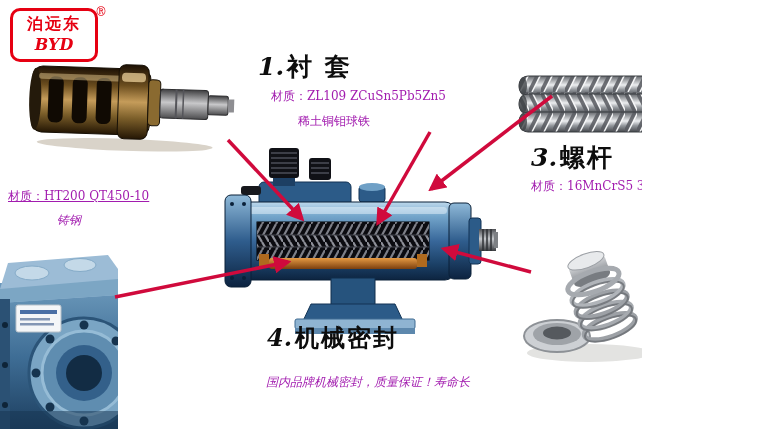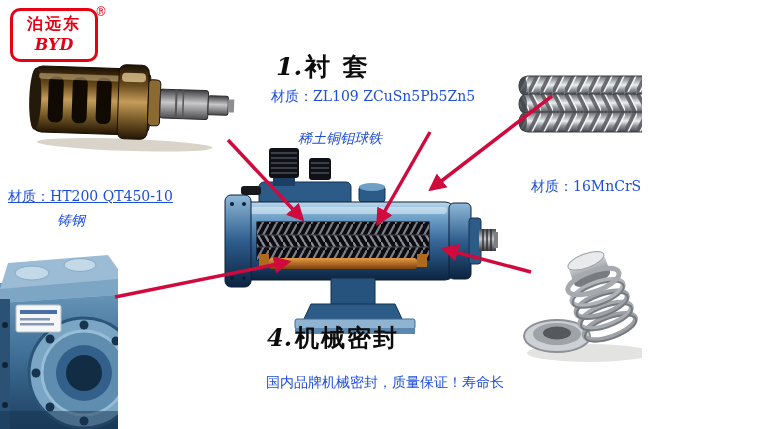--- a/index.html
+++ b/index.html
@@ -2,21 +2,21 @@
 <html><head>
 <meta charset="utf-8">
 <style>
   html,body{margin:0;padding:0;background:#fff;}
   .canvas{position:relative;width:642px;height:429px;background:#ffffff;overflow:hidden;
           font-family:"DejaVu Serif","Liberation Serif",serif;color:#111;}
   .photo{position:absolute;z-index:1;}
   .txt{position:absolute;z-index:3;white-space:nowrap;}
   .callout-title{font-size:25px;font-weight:bold;letter-spacing:2px;color:#0d0d0d;}
   .callout-title .num{font-style:italic;letter-spacing:0;margin-right:3px;}
-  .material{font-size:14px;color:#1d4ed8;}
+  .material{font-size:12px;color:#a21caf;}
   .logo{position:absolute;left:10px;top:8px;width:82px;height:48px;border:3px solid #e60012;
         border-radius:10px;color:#e60012;text-align:center;z-index:3;background:#fff;}
   .logo .cn{font-size:16px;font-weight:bold;letter-spacing:2px;margin-top:3px;}
   .logo .en{font-size:16px;font-weight:bold;font-style:italic;line-height:20px;}
   .logo .reg{position:absolute;top:-6px;right:-12px;font-size:12px;font-style:normal;}
   .arrows{position:absolute;left:0;top:0;z-index:4;pointer-events:none;}
 </style>
 </head>
 <body>
 
@@ -236,35 +236,38 @@
       <ellipse cx="48" cy="93" rx="41" ry="8" fill="#e4e6e4"></ellipse>
       <ellipse cx="48" cy="60" rx="44" ry="33" fill="#99a39d"></ellipse>
       <ellipse cx="48" cy="52" rx="44" ry="33" fill="#e0e4e0" stroke="#a9b0a9" stroke-width="1.5"></ellipse>
       <ellipse cx="48" cy="52" rx="32" ry="23" fill="#bccabf" stroke="#8da698" stroke-width="3"></ellipse>
       <ellipse cx="48" cy="52" rx="21" ry="14.5" fill="#5a665f"></ellipse>
       <ellipse cx="48" cy="54" rx="17" ry="11.5" fill="#343d38"></ellipse>
       <path d="M14,42 Q48,20 82,42" stroke="#f4f6f3" stroke-width="4" fill="none" opacity="0.8"></path>
     </svg>
   </div>
 
-  <div class="txt callout-title" style="left:276px;top:50px;">
+  <div class="txt callout-title" style="left:258px;top:50px;">
     <span class="num">1.</span><span>衬 套</span>
   </div>
   <div class="txt material" style="left:271px;top:88px;">材质：ZL109 ZCuSn5Pb5Zn5</div>
-  <div class="txt material" style="left:298px;top:130px;font-style:italic;">稀土铜钼球铁</div>
+  <div class="txt material" style="left:298px;top:113px;">稀土铜钼球铁</div>
 
   <div class="txt material" style="left:8px;top:188px;text-decoration:underline;">材质：HT200 QT450-10</div>
   <div class="txt material" style="left:57px;top:212px;font-style:italic;">铸钢</div>
 
+  <div class="txt callout-title" style="left:531px;top:141px;">
+    <span class="num">3.</span><span>螺杆</span>
+  </div>
   <div class="txt material" style="left:531px;top:178px;">材质：16MnCrS5 38CrMoAl</div>
 
   <div class="txt callout-title" style="left:267px;top:322px;font-size:24px;">
     <span class="num">4.</span><span>机械密封</span>
   </div>
-  <div class="txt material" style="left:266px;top:374px;">国内品牌机械密封，质量保证！寿命长</div>
+  <div class="txt material" style="left:266px;top:374px;font-style:italic;">国内品牌机械密封，质量保证！寿命长</div>
 
   <svg class="arrows" width="757" height="429" viewBox="0 0 757 429">
     <defs>
       <marker id="ah" viewBox="0 0 10 10" refX="8" refY="5" markerWidth="5" markerHeight="5" orient="auto-start-reverse">
         <path d="M0,0 L10,5 L0,10 Z" fill="#d00a3c"></path>
       </marker>
     </defs>
     <line x1="228" y1="140" x2="302" y2="219" stroke="#d00a3c" stroke-width="3.5" marker-end="url(#ah)"></line>
     <line x1="430" y1="132" x2="378" y2="223" stroke="#d00a3c" stroke-width="3.5" marker-end="url(#ah)"></line>
     <line x1="552" y1="96" x2="431" y2="189" stroke="#d00a3c" stroke-width="3.5" marker-end="url(#ah)"></line>

